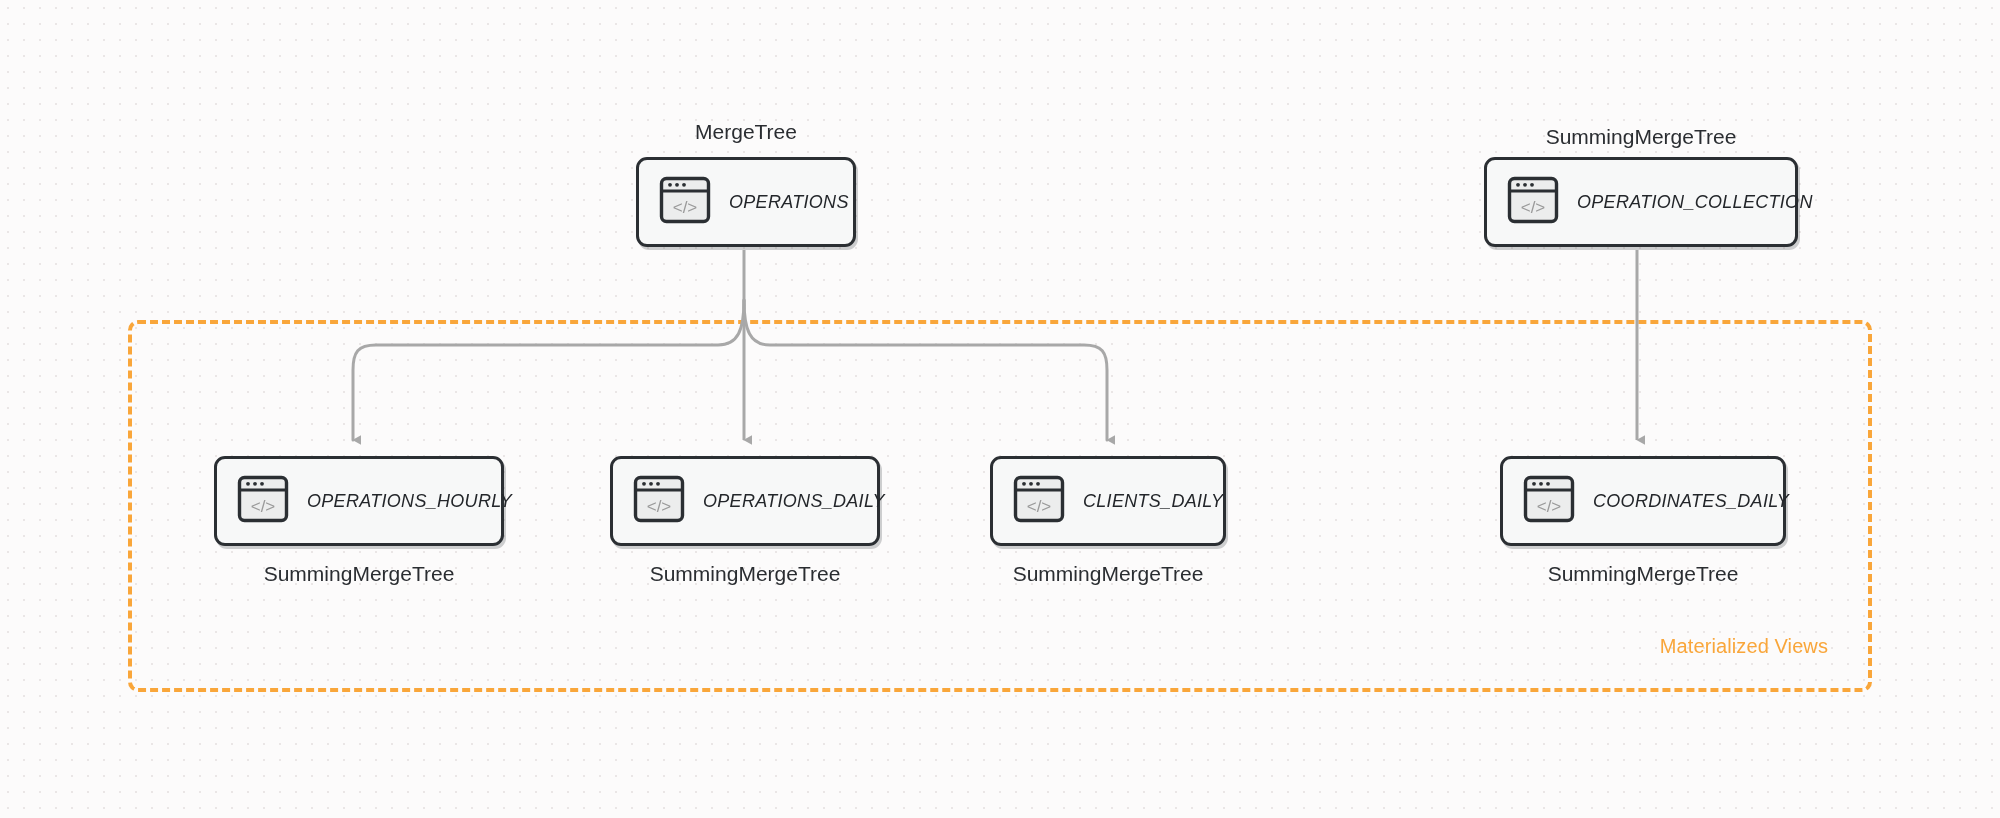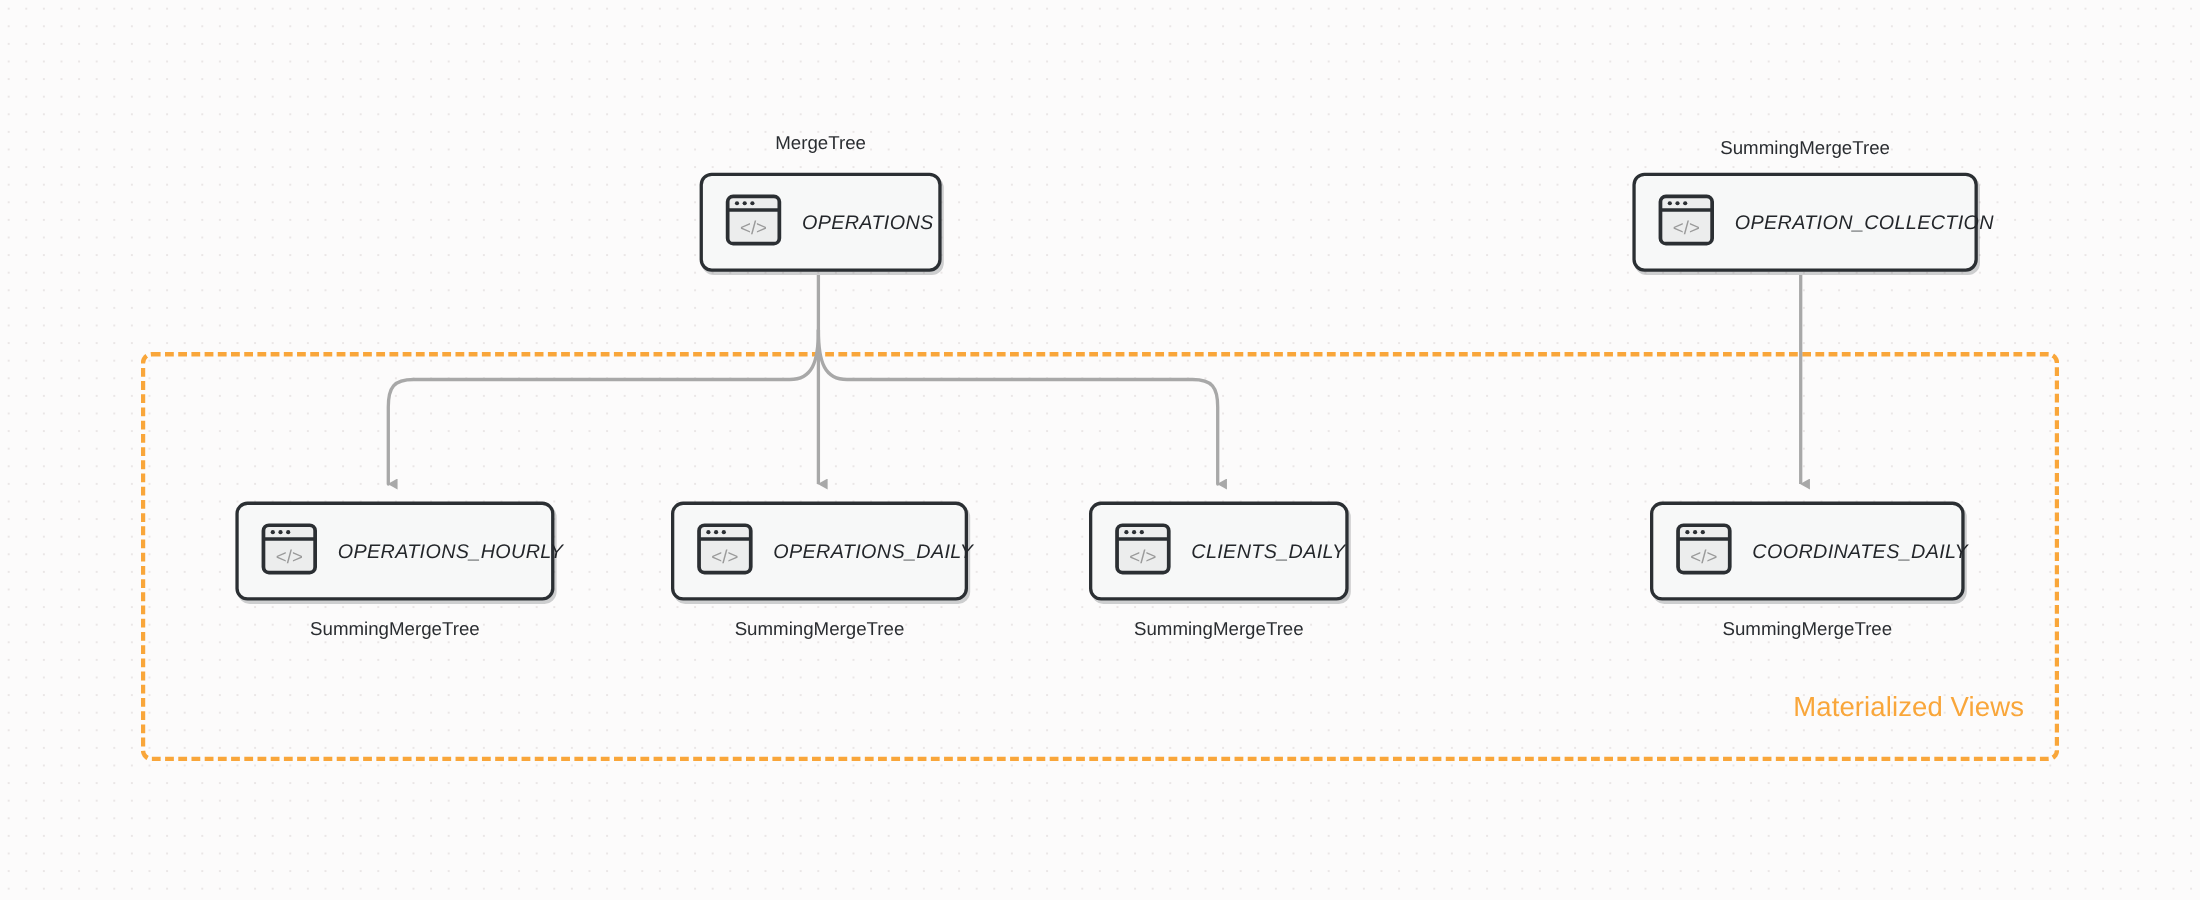--- a/index.html
+++ b/index.html
@@ -42,24 +42,24 @@
     top: 320px;
     width: 1744px;
     height: 372px;
     border: 4px dashed #f9a63a;
     border-radius: 10px;
     background: transparent;
   }
 
   .mv-label {
     position: absolute;
-    right: 28px;
+    right: 40px;
     bottom: 30px;
     color: #f9a63a;
-    font-size: 25px;
+    font-size: 20px;
     font-family: "Liberation Sans", sans-serif;
     white-space: nowrap;
     letter-spacing: 0.1px;
   }
 
   
   .node {
     position: absolute;
     display: flex;
     align-items: center;
@@ -82,21 +82,21 @@
     font-size: 18px;
     color: #23262a;
     letter-spacing: 0.3px;
     white-space: nowrap;
   }
 
   
   .engine-caption {
     position: absolute;
     font-family: "Liberation Sans", sans-serif;
-    font-size: 17px;
+    font-size: 21px;
     color: #2a2d31;
     white-space: nowrap;
     text-align: center;
   }
 
   
   #node-operations          { left: 636px;  top: 157px; width: 220px; }
   #node-operation-collection{ left: 1484px; top: 157px; width: 314px; }
   #node-operations-hourly   { left: 214px;  top: 456px; width: 290px; }
   #node-operations-daily    { left: 610px;  top: 456px; width: 270px; }

